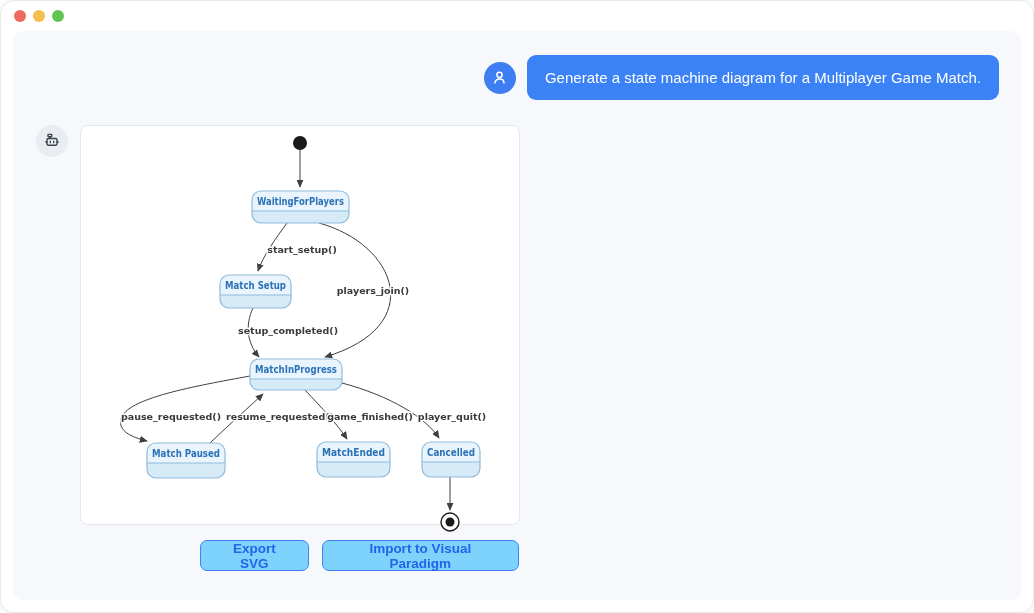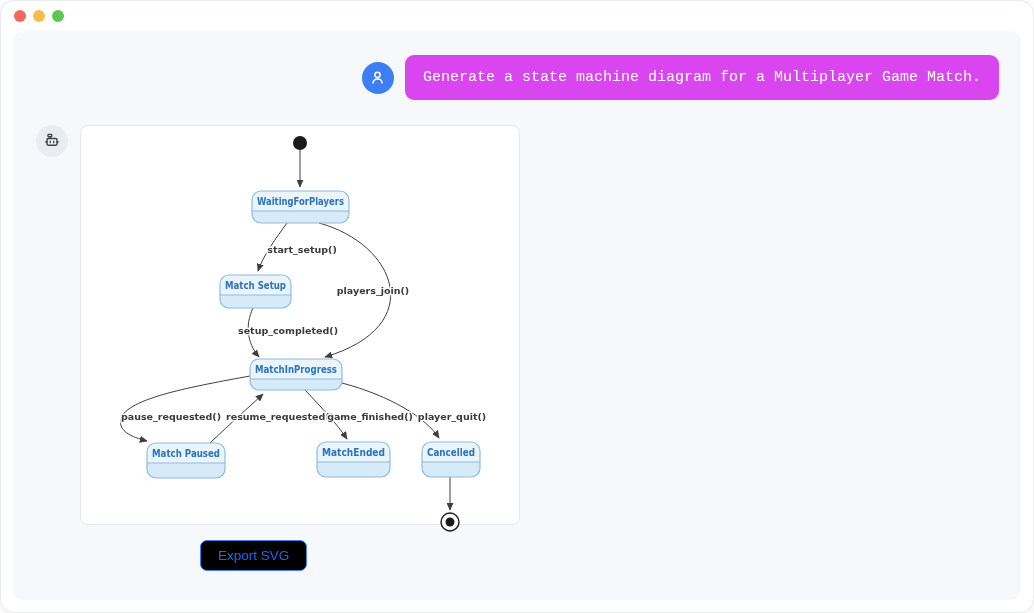--- a/index.html
+++ b/index.html
@@ -26,22 +26,22 @@
   .card {
     width:440px; height:400px; box-sizing:border-box; background:#ffffff;
     border:1px solid #e3e7ee; border-radius:8px;
   }
   svg.diagram { display:block; width:440px; height:410px; }
   .state-label { font-family:"DejaVu Sans", sans-serif; font-size:10px; font-weight:600; fill:#2c72b8; text-anchor:middle; }
   .edge-label  { font-family:"DejaVu Sans", sans-serif; font-size:9.5px; font-weight:700; fill:#3a3a3a;
                  text-anchor:middle; paint-order:stroke; stroke:#ffffff; stroke-width:3px; stroke-linejoin:round; }
   .footer { display:flex; gap:13px; padding-left:119px; margin-top:4px; }
   .btn {
-    height:31px; padding:0 17px; background:#000000; border:1.5px solid #3b82f6;
-    border-radius:7px; color:#2563eb; font-size:13.5px; font-weight:400;
+    height:31px; padding:0 17px; background:#7dd3fc; border:1.5px solid #3b82f6;
+    border-radius:7px; color:#2563eb; font-size:13.5px; font-weight:700;
     font-family:"Liberation Sans", sans-serif; cursor:pointer;
   }
 </style>
 </head>
 <body>
 
 <div class="window">
   <div class="titlebar">
     <button class="light" style="background: rgb(238, 106, 95);"></button>
     <button class="light" style="background: rgb(245, 189, 79);"></button>
@@ -52,21 +52,21 @@
 
     <div class="user-row">
       <div class="avatar user" style="background: rgb(61, 126, 242);">
         <span style="display:flex">
           <svg width="19" height="19" viewBox="0 0 24 24" fill="none" stroke="#ffffff" stroke-width="1.9" stroke-linecap="round">
             <circle cx="12" cy="8.6" r="3.3"></circle>
             <path d="M6.3 19 C6.3 15.8 8.9 14 12 14 C15.1 14 17.7 15.8 17.7 19"></path>
           </svg>
         </span>
       </div>
-      <div class="user-bubble" style="background: #d946ef; font-family: Liberation Mono, monospace;">
+      <div class="user-bubble" style="background: #3b82f6;">
         <span>Generate a state machine diagram for a Multiplayer Game Match.</span>
       </div>
     </div>
 
     <div class="bot-row">
       <div class="avatar bot" style="background: rgb(233, 236, 240);">
         <span style="display:flex">
           <svg width="20" height="20" viewBox="0 0 24 24" fill="none" stroke="#3c454f" stroke-width="1.7" stroke-linecap="round" stroke-linejoin="round">
             <rect x="6" y="9" width="12" height="8" rx="1.6"></rect>
             <rect x="9.2" y="11.7" width="1.5" height="3" fill="#3c454f" stroke="none"></rect>
@@ -144,18 +144,19 @@
             <text x="221" y="127" class="edge-label">start_setup()</text>
             <text x="292" y="168" class="edge-label">players_join()</text>
             <text x="207" y="208" class="edge-label">setup_completed()</text>
             <text x="90" y="294" class="edge-label">pause_requested()</text>
             <text x="199" y="294" class="edge-label">resume_requested()</text>
             <text x="289" y="294" class="edge-label">game_finished()</text>
             <text x="371" y="294" class="edge-label">player_quit()</text>
           </svg>
         <div class="footer">
           <button class="btn" style="color: rgb(37, 99, 235); border-color: rgb(59, 130, 246);">Export SVG</button>
+          <button class="btn" style="color: rgb(37, 99, 235); border-color: rgb(59, 130, 246);">Import to Visual Paradigm</button>
         </div>
       </div>
     </div>
 
   </div>
 </div>
 
 </body></html>

